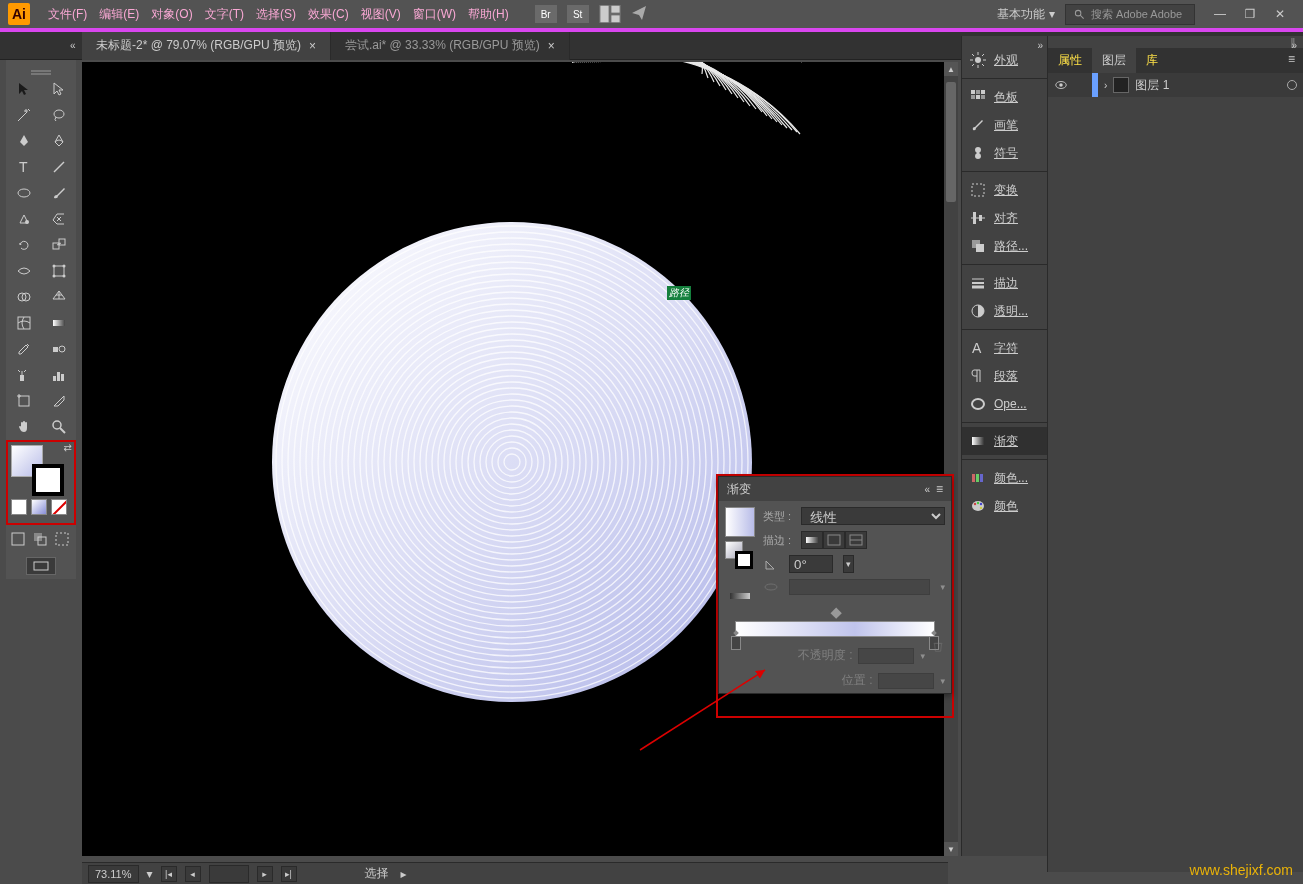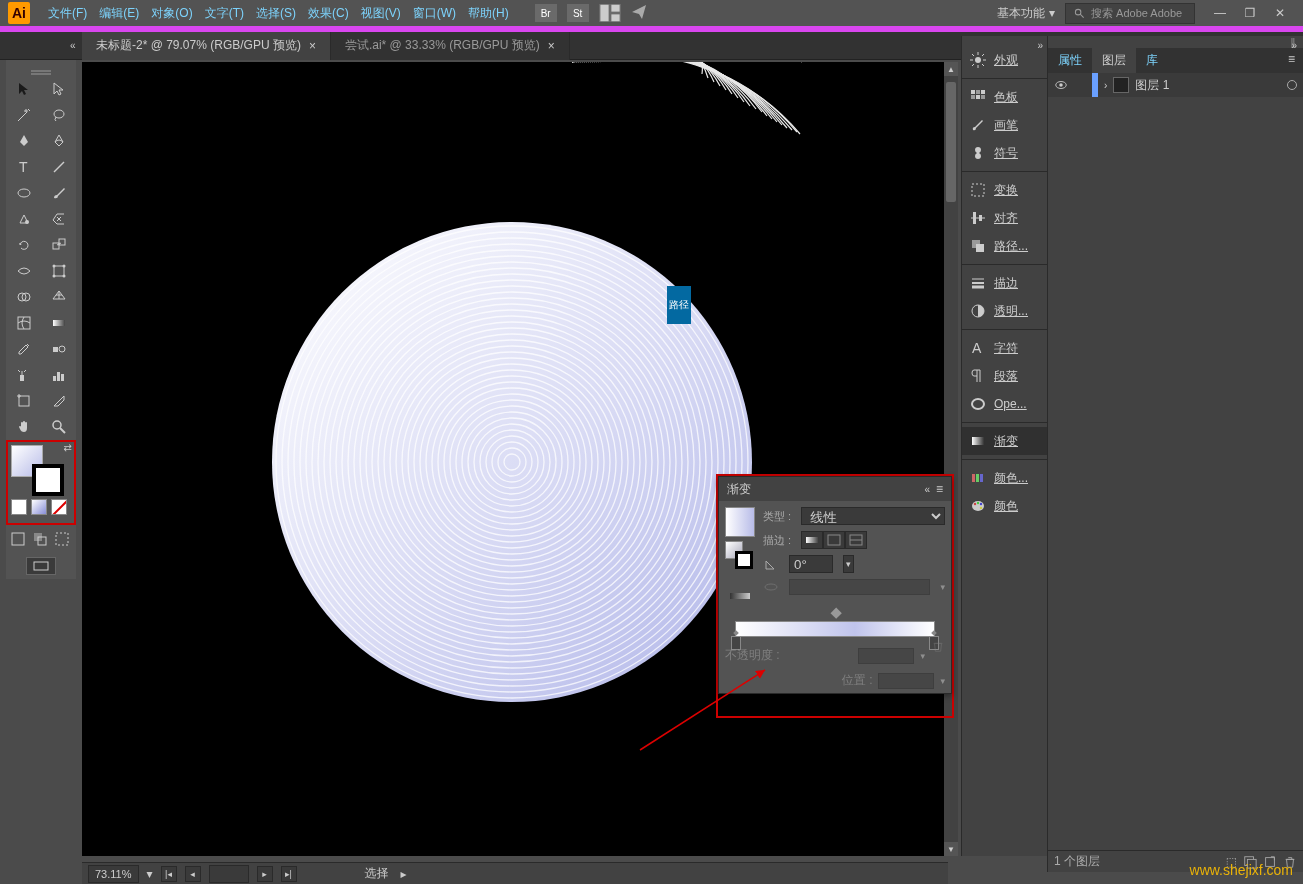--- a/index.html
+++ b/index.html
@@ -1,21 +1,21 @@
 <!DOCTYPE html>
 <html><head>
 <meta charset="utf-8">
 <style>
 * { margin:0; padding:0; box-sizing:border-box; font-family:"Microsoft YaHei",sans-serif; }
 body { background:#4b4b4b; color:#ccc; font-size:12px; width:1303px; height:884px; overflow:hidden; position:relative; }
 
 
-.menubar { height:32px; background:#535353; display:flex; align-items:center; padding:4px 8px; border-bottom:6px solid #d946ef; }
+.menubar { height:32px; background:#535353; display:flex; align-items:center; padding:4px 8px; border-bottom:4px solid #d946ef; }
 .app-logo { width:22px; height:22px; background:#ff9a00; color:#330000; display:flex; align-items:center; justify-content:center; font-weight:bold; font-size:14px; margin-right:12px; border-radius:2px; }
-.menu-item { padding:0 6px; color:#7dd3fc; cursor:pointer; font-size:12px; }
+.menu-item { padding:0 6px; color:#f9a8d4; cursor:pointer; font-size:12px; }
 .menubar-icons { display:flex; gap:10px; margin-left:20px; }
 .menubar-icon { width:22px; height:18px; background:#6a6a6a; display:flex; align-items:center; justify-content:center; font-size:10px; color:#fff; cursor:pointer; }
 .plane-icon { width:16px; height:16px; color:#a0a0a0; }
 .menubar-right { margin-left:auto; display:flex; align-items:center; gap:10px; }
 .workspace-sel { color:#ccc; display:flex; align-items:center; gap:4px; cursor:pointer; }
 .search-box { background:#424242; border:1px solid #333; padding:2px 8px; color:#999; font-size:11px; width:130px; display:flex; align-items:center; gap:6px; }
 .window-ctrl { display:flex; gap:0; }
 .window-btn { width:30px; height:20px; background:#535353; display:flex; align-items:center; justify-content:center; color:#ccc; cursor:pointer; font-size:12px; }
 
 
@@ -40,37 +40,37 @@
 .thumb.solid { background:#fff; }
 .thumb.gradient { background:linear-gradient(135deg,#fff,#888ed8); }
 .thumb.none { background:#fff; position:relative; overflow:hidden; }
 .thumb.none::after { content:""; position:absolute; width:24px; height:2px; background:#d00; transform:rotate(-45deg); left:-4px; top:7px; }
 .drawmode-row { display:flex; gap:6px; padding:6px 4px; }
 .screen-btn { width:30px; height:18px; margin:4px auto; background:#3a3a3a; border:1px solid #666; display:flex; align-items:center; justify-content:center; }
 
 
 .canvas-area { position:absolute; left:82px; top:62px; width:866px; height:794px; background:#000; }
 .canvas-svg { width:100%; height:100%; }
-.path-label { position:absolute; background:#0369a1; color:#fff; font-size:10px; padding:12px 2px; left:585px; top:224px; }
+.path-label { position:absolute; background:#15803d; color:#fff; font-size:10px; padding:0 2px; left:585px; top:224px;font-style:italic; }
 .vscroll { position:absolute; left:944px; top:62px; width:14px; height:794px; background:#424242; }
 .vscroll-thumb { position:absolute; left:2px; width:10px; height:120px; background:#666; top:20px; border-radius:2px; }
 .vscroll-btn { position:absolute; left:0; width:14px; height:14px; background:#555; display:flex; align-items:center; justify-content:center; font-size:8px; }
 
 
 .side-panels { position:absolute; right:256px; top:36px; width:86px; background:#424242; height:820px; border-left:1px solid #2a2a2a; }
 .side-item { height:28px; display:flex; align-items:center; padding:0 8px; gap:8px; cursor:pointer;text-decoration:underline; }
 .side-item.hl { background:#303030; }
 .side-divider { height:1px; background:#2a2a2a; margin:4px 0; }
 .side-icon { width:16px; height:16px; fill:#ccc; flex-shrink:0; }
 
 
 .layers-panel { position:absolute; right:0; top:36px; width:256px; background:#424242; height:836px; border-left:1px solid #2a2a2a; display:flex; flex-direction:column; }
 .layers-head { height:12px; display:flex; justify-content:flex-end; padding:2px 6px; }
 .layers-tabs { display:flex; background:#323232; }
-.layers-tab { padding:4px 10px; color:#7dd3fc; cursor:pointer; }
+.layers-tab { padding:4px 10px; color:#fde047; cursor:pointer; }
 .layers-tab.active { background:#424242; color:#ccc; }
 .layer-row { display:flex; align-items:center; height:24px; padding:0 6px; gap:6px; background:#3a3a3a; }
 .eye-icon { width:14px; height:14px; fill:#ccc; }
 .layer-color { width:6px; height:100%; background:#6aa0ff; }
 .layer-expand { font-size:10px; color:#ccc; }
 .layer-thumb { width:16px; height:16px; background:#222; border:1px solid #666; }
 .layer-target { margin-left:auto; width:10px; height:10px; border:1px solid #aaa; border-radius:50%; }
 .layers-footer { margin-top:auto; height:22px; display:flex; align-items:center; padding:0 6px; color:#aaa; gap:6px; border-top:1px solid #2a2a2a; }
 
 
@@ -632,35 +632,20 @@
         <ellipse cx="8" cy="8" rx="6" ry="4" fill="none" stroke="#ccc"></ellipse>
         <circle cx="8" cy="8" r="2" fill="#ccc"></circle>
       </svg>
     <span style="width:12px"></span>
     <div class="layer-color"></div>
     <span class="layer-expand">›</span>
     <div class="layer-thumb"></div>
     <span>图层 1</span>
     <div class="layer-target"></div>
   </div>
-  <div class="layers-footer">
-    <span>1 个图层</span>
-    <span style="margin-left:auto">⬚</span>
-    <svg width="14" height="14" viewBox="0 0 16 16">
-        <rect x="2" y="2" width="10" height="10" fill="none" stroke="#aaa"></rect>
-        <rect x="5" y="5" width="10" height="10" fill="#424242" stroke="#aaa"></rect>
-      </svg>
-    <svg width="14" height="14" viewBox="0 0 16 16">
-        <rect x="3" y="3" width="10" height="10" fill="none" stroke="#aaa"></rect>
-        <path d="M9 2 L13 2 L13 6" stroke="#aaa" fill="none"></path>
-      </svg>
-    <svg width="14" height="14" viewBox="0 0 16 16">
-        <path d="M4 5 L12 5 L11 14 L5 14 Z M3 5 L13 5 M6 3 L10 3 L10 5" fill="none" stroke="#aaa"></path>
-      </svg>
-  </div>
 </div>
 
 <div class="statusbar">
   <div class="zoom-box">73.11%</div>
   <span>▾</span>
   <div class="nav-btn">|◂</div>
   <div class="nav-btn">◂</div>
   <div class="zoom-box" style="width:40px"></div>
   <div class="nav-btn">▸</div>
   <div class="nav-btn">▸|</div>
@@ -744,21 +729,21 @@
     <div class="gp-ramp">
       <div class="gp-diamond"></div>
       <div class="gp-stop" style="left:-5px"></div>
       <div class="gp-stop" style="right:-5px"></div>
     </div>
     <svg width="14" height="14" viewBox="0 0 16 16" style="float:right;margin-top:2px;opacity:0.4">
         <path d="M4 5 L12 5 L11 14 L5 14 Z M3 5 L13 5" fill="none" stroke="#888"></path>
       </svg>
   </div>
   <div class="gp-slider-row">
-    <span class="gp-label" style="flex:1;">不透明度 :</span>
+    <span class="gp-label" style="flex:1;text-align:right">不透明度 :</span>
     <div class="gp-field"></div>
       <span style="font-size:9px">▾</span>
   </div>
   <div class="gp-slider-row">
     <span class="gp-label" style="flex:1;text-align:right">位置 :</span>
     <div class="gp-field"></div>
       <span style="font-size:9px">▾</span>
   </div>
 </div>
 

